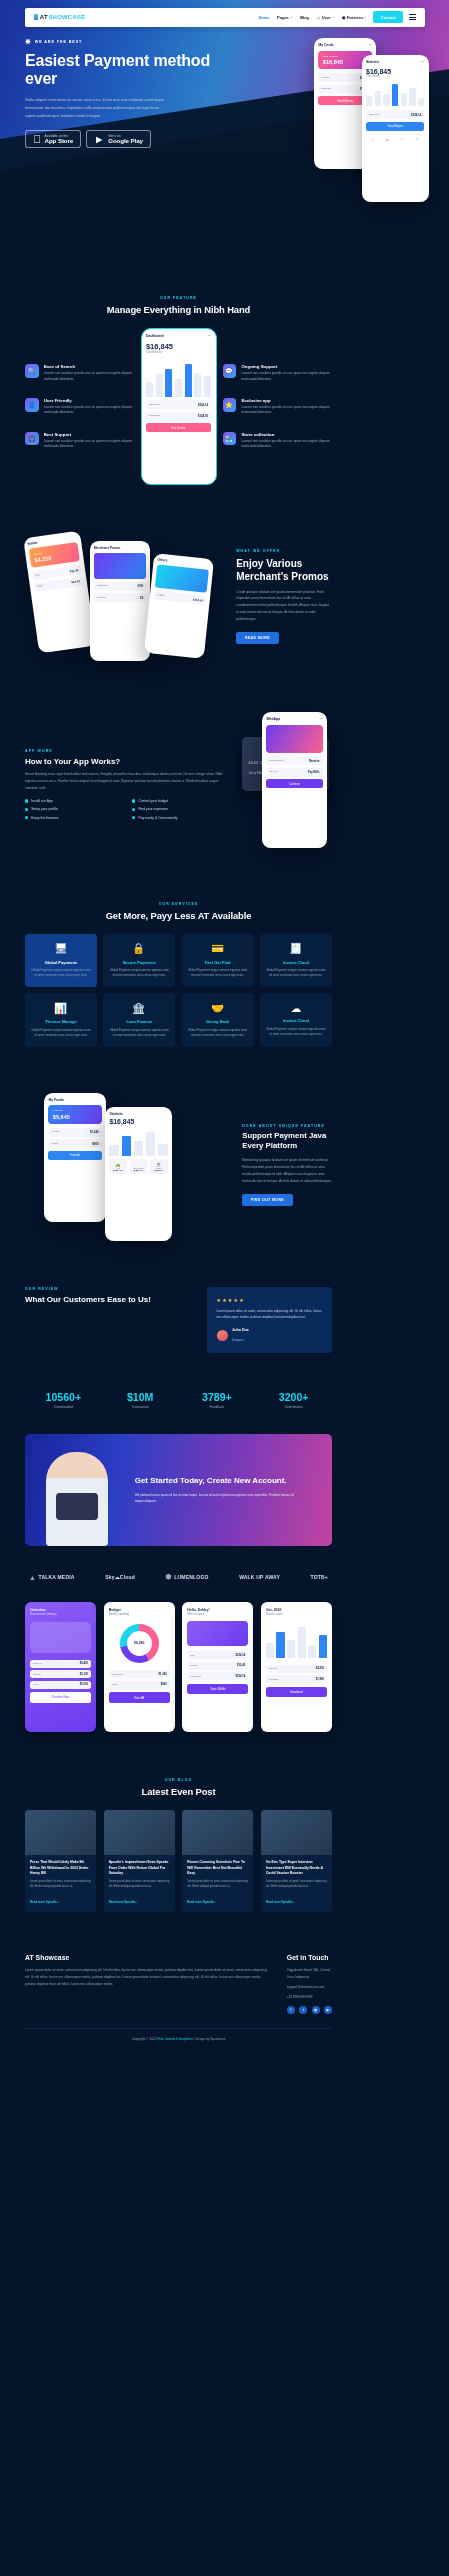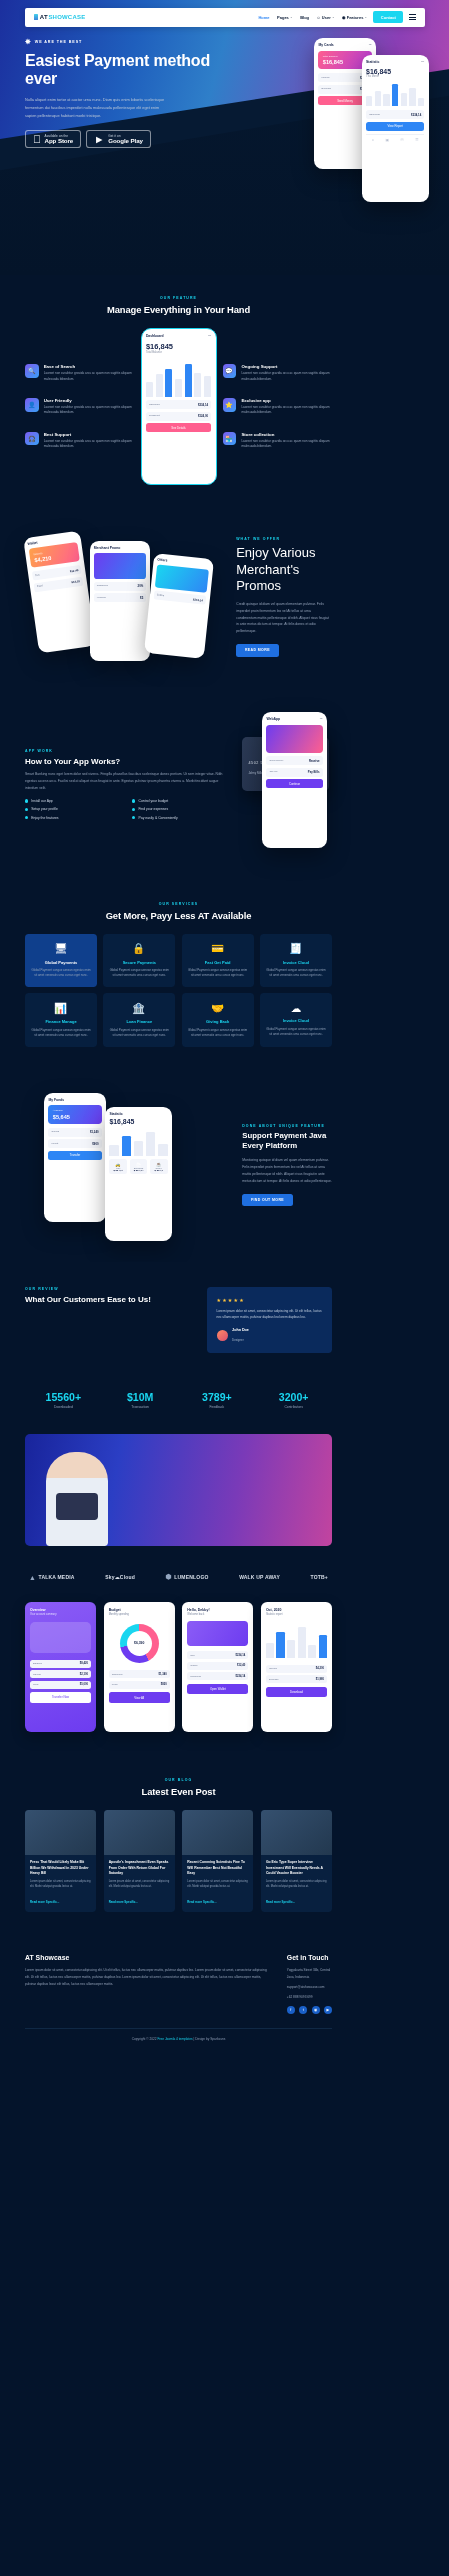--- a/index.html
+++ b/index.html
@@ -79,21 +79,21 @@
         display:flex;align-items:center;justify-content:center;font-size:6.2px}
   .feat-item h4{font-size:4.4px;font-weight:bold;margin-bottom:1.9px}
   .feat-item p{font-size:3.1px;line-height:1.75;color:#93a2b8}
   .feat-phone{width:76px;height:157px;margin:0 auto;background:#fff;border:1.9px solid #1ad6f0;border-radius:10px;padding:5px 4.4px;flex:none}
 
   
   .promo{display:flex;align-items:center;gap:11.2px;padding:25px}
   .promo-left{width:200px;height:131px;position:relative}
   .promo-right{flex:1}
   .promo-right .sec-eyebrow{text-align:left}
-  .promo-right h2{font-size:13px;font-weight:normal;line-height:1.3;margin:2.5px 0 5.6px}
+  .promo-right h2{font-size:10px;font-weight:bold;line-height:1.3;margin:2.5px 0 5.6px}
   .promo-right p{font-size:3.4px;line-height:2;color:#92a1b7;margin-bottom:7.5px}
   .btn-primary{display:inline-block;background:#1f6fe0;color:#fff;font-size:3.5px;font-weight:bold;
         padding:4.4px 8.7px;border-radius:2.5px;border:none;cursor:pointer;letter-spacing:0.4px}
 
   
   .work{display:flex;gap:11.2px;padding:25px;align-items:center}
   .work-left{width:206px}
   .work-left .sec-eyebrow{text-align:left}
   .work-left h2{font-size:8px;font-weight:bold;margin:4px 0 5px}
   .work-left p{font-size:3.4px;line-height:2;color:#92a1b7;margin-bottom:7.5px}
@@ -310,21 +310,21 @@
               <span>✉</span>
               <span>☰</span>
             </div>
         </div>
       </div>
     </div>
   </div>
 
   <section class="pad">
     <div class="sec-eyebrow">OUR FEATURE</div>
-    <h2 class="sec-title">Manage Everything in Your Hand</h2>
+    <h2 class="sec-title">Manage Everything in Nibh Hand</h2>
     <div class="feat-grid">
       <div class="feat-col">
         <div class="feat-item">
           <span class="feat-ico">🔍</span>
           <div>
               <h4>Ease of Search</h4>
               <p>Laoreet non curabitur gravida arcu ac quam non sagittis aliquam malesuada bibendum.</p>
             </div>
         </div>
         <div class="feat-item">
@@ -596,21 +596,21 @@
       <p>Lorem ipsum dolor sit amet, consectetur adipiscing elit. Ut elit tellus, luctus nec ullamcorper mattis, pulvinar dapibus leo lorem dapibus leo.</p>
       <div class="rev-person">
         <span class="rev-av"></span>
         <span><b>John Doe</b><small>Designer</small></span>
       </div>
     </div>
   </section>
 
   <section class="counters">
     <div>
-        <div class="n">15560+</div>
+        <div class="n">10560+</div>
         <div class="l">Downloaded</div>
       </div>
     <div>
         <div class="n">$10M</div>
         <div class="l">Transaction</div>
       </div>
     <div>
         <div class="n">3789+</div>
         <div class="l">Feedback</div>
       </div>
@@ -618,20 +618,24 @@
         <div class="n">3200+</div>
         <div class="l">Contributors</div>
       </div>
   </section>
 
   <section>
     <div class="cta">
       <div class="cta-person">
         <div style="position:absolute;bottom:0;left:21px;width:62px;height:94px;background:linear-gradient(180deg,#f0d6c2 0 28%,#e9eef5 28% 100%);border-radius:29px 29px 3.7px 3.7px"></div>
         <div style="position:absolute;bottom:26px;left:31px;width:42px;height:27.5px;background:#2b3350;border-radius:3.7px"></div>
+      </div>
+      <div class="cta-body">
+        <h2>Get Started Today, Create New Account.</h2>
+        <p>Vel pretium lectus quam id leo in vitae turpis. Luctus id sed vel placerat egestas erat imperdiet. Porttitor massa id neque aliquam.</p>
       </div>
     </div>
   </section>
 
   <section class="brands">
     <div class="brand">
         <span class="bi">▲</span>
         <span>TALKA MEDIA</span>
       </div>
     <div class="brand">

